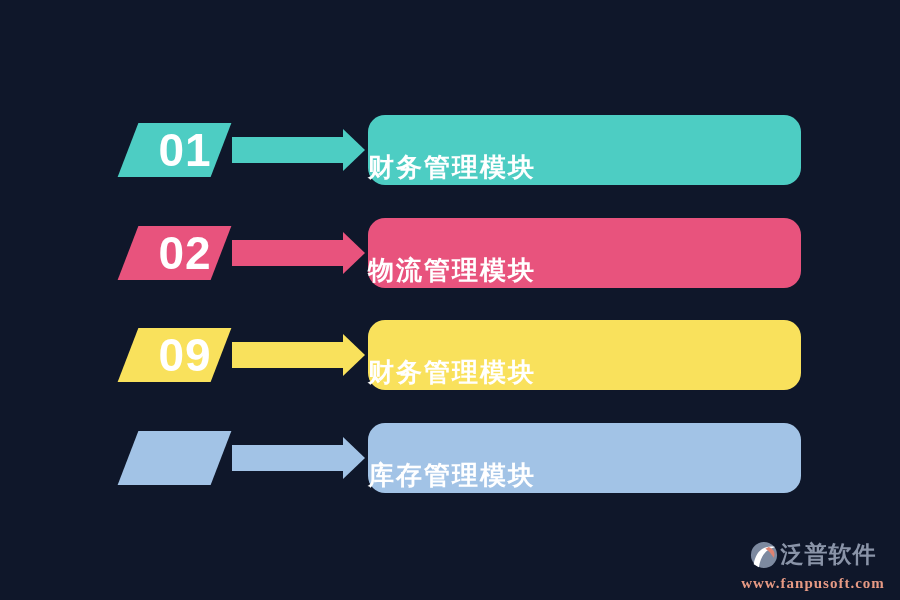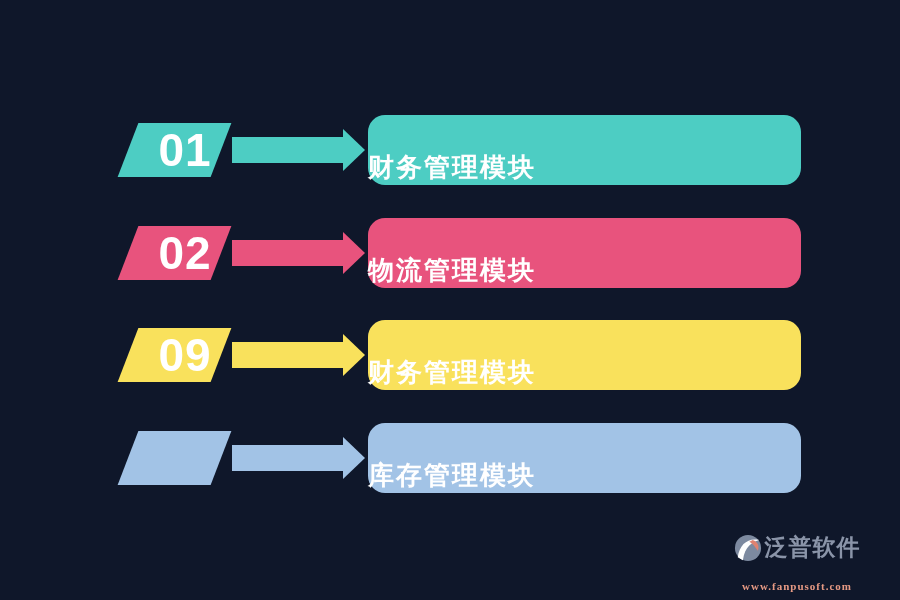--- a/index.html
+++ b/index.html
@@ -81,21 +81,21 @@
   }
   .bar-label {
     color: #ffffff;
     font-size: 26px;
     font-weight: bold;
     letter-spacing: 2px;
   }
   
   .watermark {
     position: absolute;
-    right: 28px;
+    right: 12px;
     bottom: 8px;
     width: 150px;
     text-align: center;
   }
   .wm-top {
     display: flex;
     align-items: center;
     justify-content: center;
     gap: 3px;
   }
@@ -105,24 +105,24 @@
     flex: 0 0 auto;
   }
   .wm-brand {
     font-size: 23px;
     font-weight: bold;
     letter-spacing: 1px;
     white-space: nowrap;
   }
   .wm-url {
     font-family: "Liberation Serif", "DejaVu Serif", serif;
-    font-size: 11px;
+    font-size: 15px;
     font-weight: bold;
     letter-spacing: 1px;
-    margin-top: 17px;
+    margin-top: 5px;
     white-space: nowrap;
   }
 </style>
 </head>
 <body>
 
 <div class="canvas">
 
   <div class="row" style="top: 115px; --c: #4DCDC3;">
     <div class="num-shape"></div>

